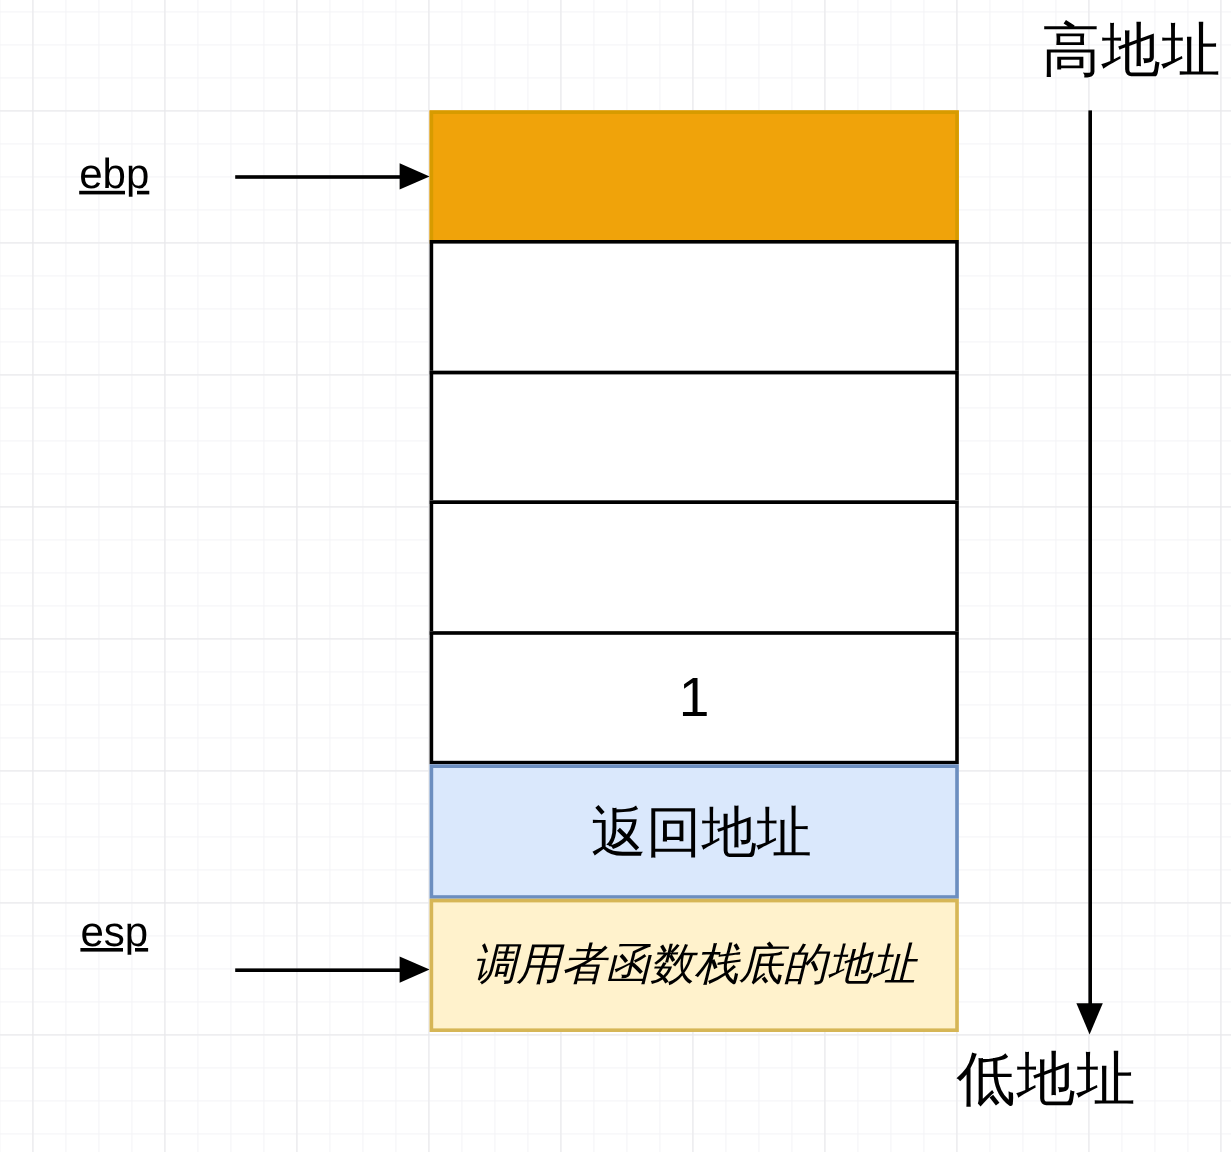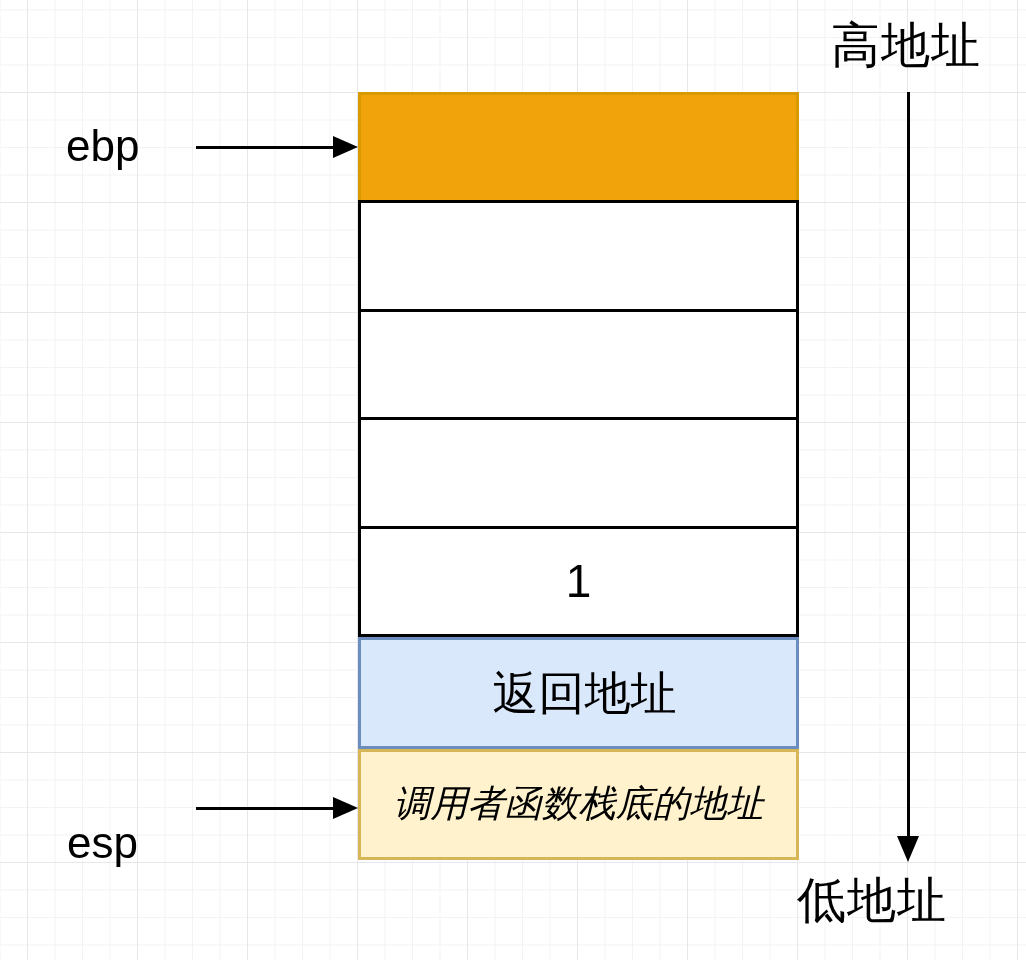--- a/index.html
+++ b/index.html
@@ -42,34 +42,35 @@
     font-size: 46px;
     line-height: 1.1;
     white-space: nowrap;
   }
   .cell.collapse { margin-top: -3px; }
   .cell.small { font-size: 37px; font-style: italic; }
 
   
   .reg-label {
     position: absolute;
-    font-size: 44px;
+    font-size: 35px;
     line-height: 56px;
+    text-decoration: underline;
   }
   .reg-label.ebp { left: 66px; top: 118px; }
-  .reg-label.esp { left: 67px; top: 815px; }
+  .reg-label.esp { left: 67px; top: 749px; }
 
   
   .addr-label {
     position: absolute;
     font-size: 49px;
     line-height: 56px;
     letter-spacing: 1px;
   }
-  .addr-label.high { left: 831px; top: 17px; }
+  .addr-label.high { left: 868px; top: 17px; font-family: Liberation Mono, monospace; }
   .addr-label.low  { left: 797px; top: 872px; }
 
   
   .h-arrow { position: absolute; width: 162px; height: 22px; }
   .h-arrow.ebp { left: 196px; top: 136px; }
   .h-arrow.esp { left: 196px; top: 797px; }
   .h-arrow .shaft {
     position: absolute; left: 0; top: 9.5px;
     width: 142px; height: 3px; background: #000000;
   }

